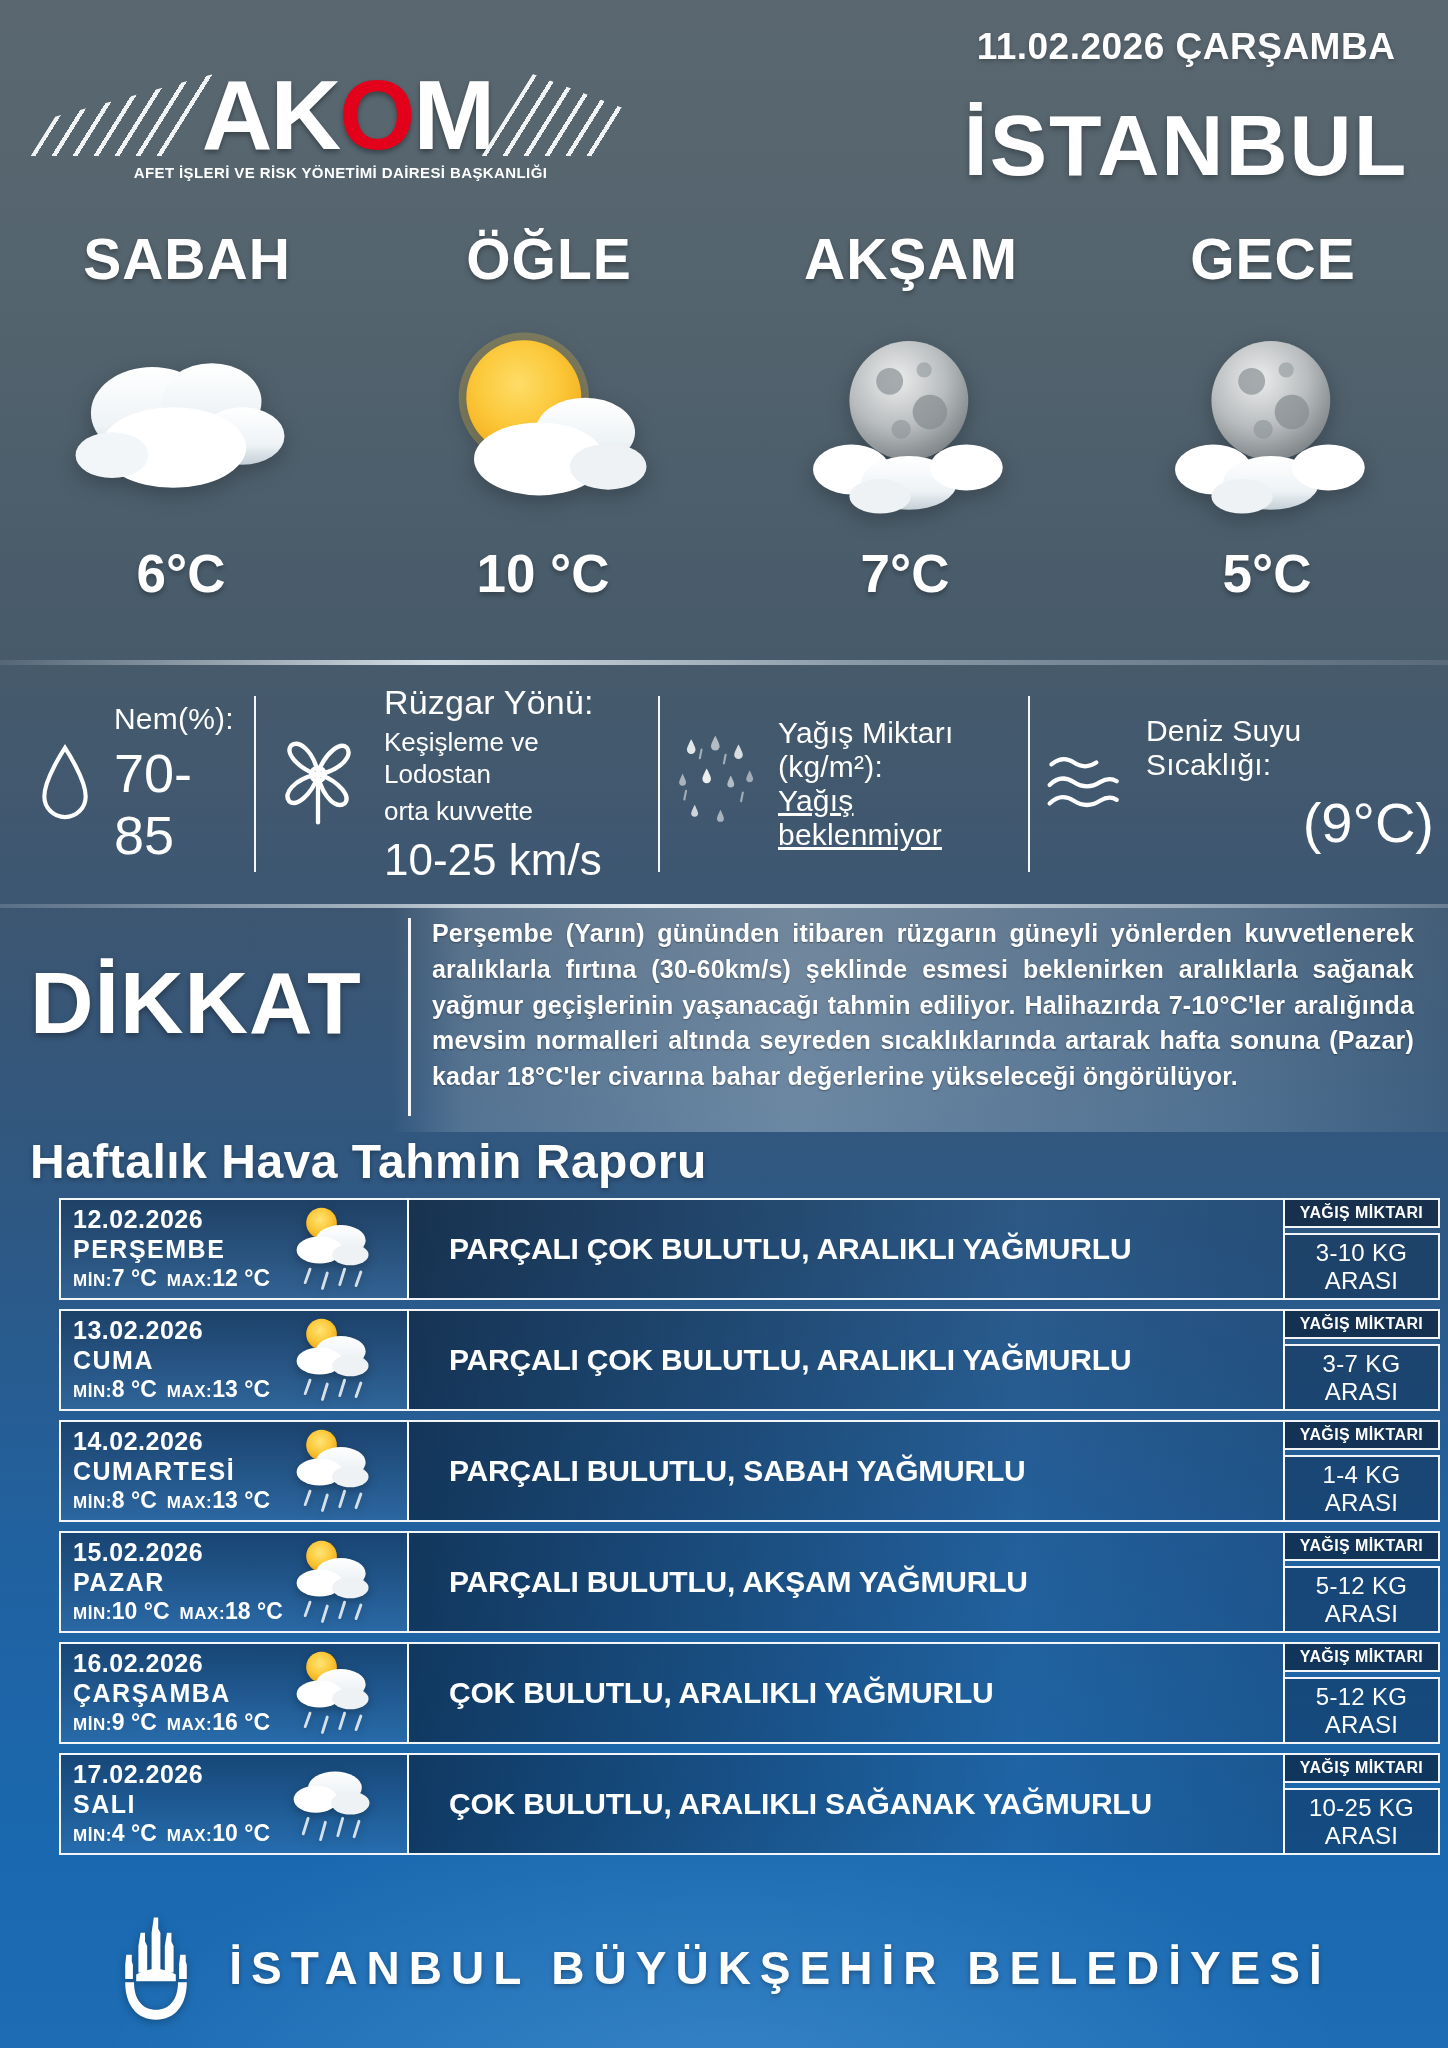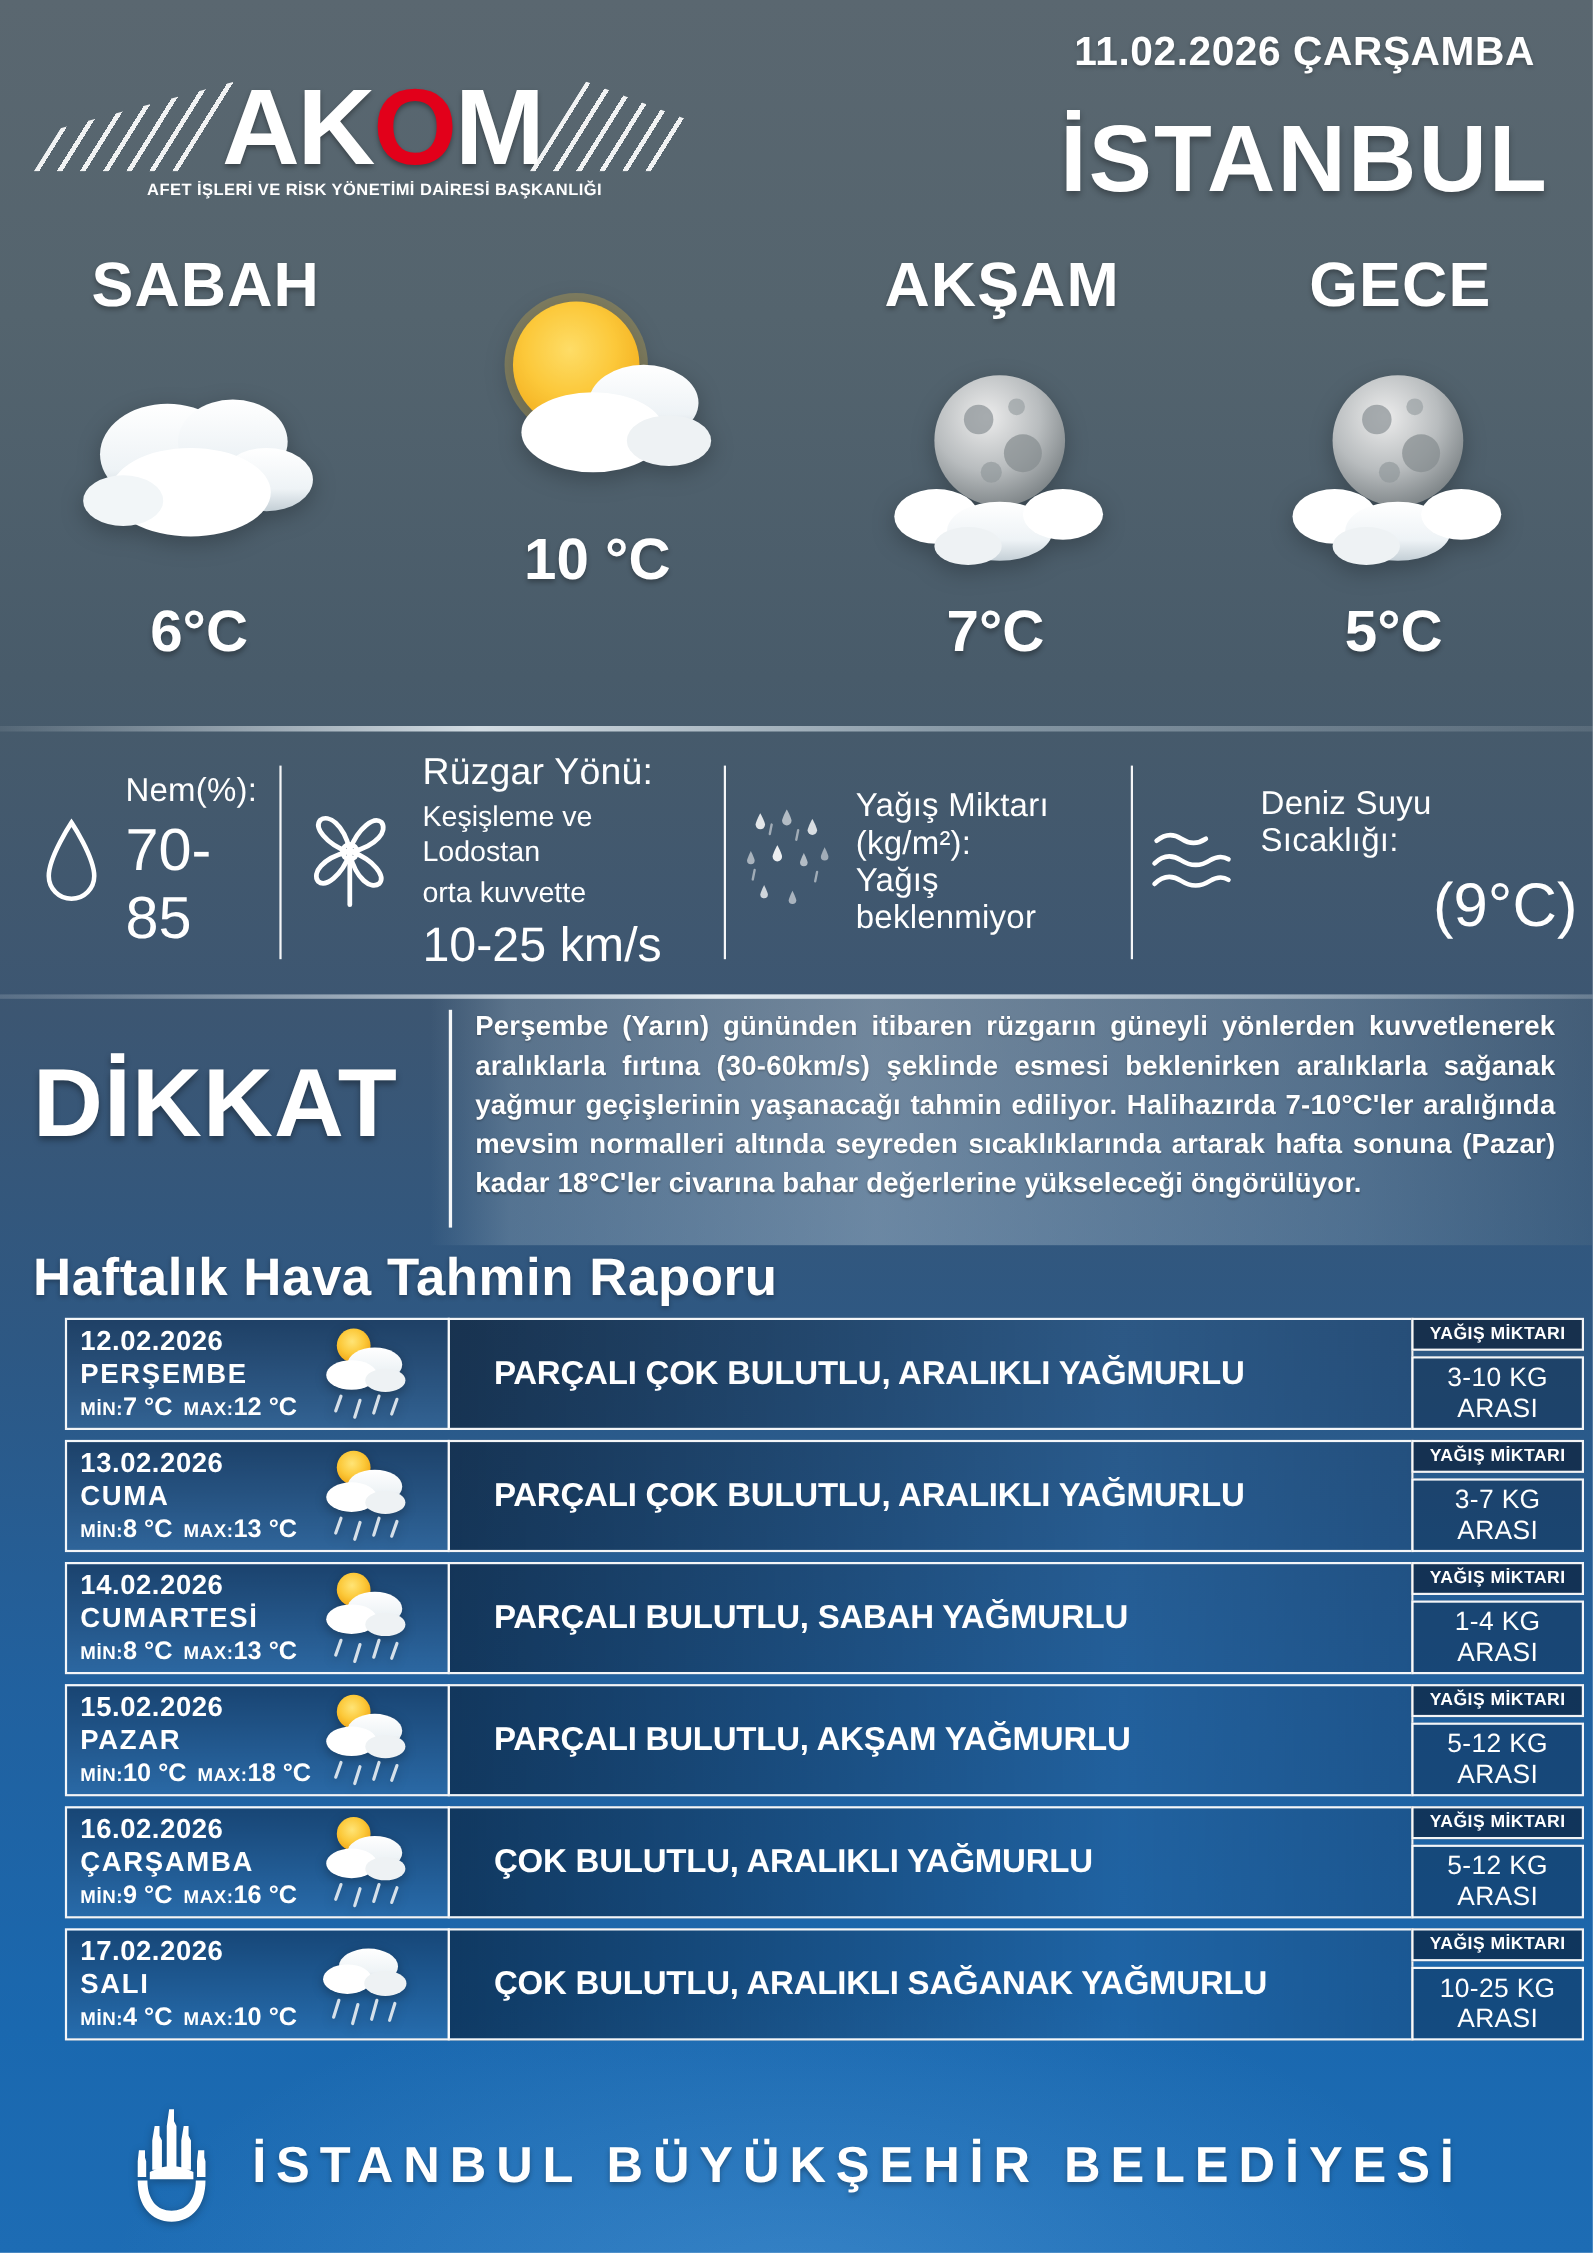--- a/index.html
+++ b/index.html
@@ -43,21 +43,21 @@
   .m1{width:254px;padding-left:34px;}
   .m2{width:402px;}
   .m3{width:368px;}
   .m4{flex:1;}
   .m-div{width:2px;height:176px;margin-top:8px;background:rgba(255,255,255,.95);}
   .m-icon{flex:none;}
   .m-label{font-size:30px;font-weight:400;letter-spacing:.2px;}
   .m-big{font-size:54px;font-weight:400;margin-top:6px;}
   .m-mid{font-size:44px;font-weight:400;margin-top:8px;}
   .m-small{font-size:26px;font-weight:400;line-height:1.25;margin-top:4px;}
-  .m-gap{}
+  .m-gap{text-decoration:underline;}
   .m4 .m-mid{text-align:right;font-size:56px;}
 
   
   .warning{position:absolute;top:904px;left:0;width:100%;height:228px;
     background:linear-gradient(90deg,rgba(30,45,60,.0) 0%,rgba(30,45,60,.0) 27%,rgba(160,180,195,.30) 32%,rgba(200,214,224,.38) 55%,rgba(140,165,185,.32) 85%,rgba(90,115,135,.25) 100%);}
   .warning::before{content:"";position:absolute;top:0;left:0;width:100%;height:4px;
     background:linear-gradient(90deg,rgba(255,255,255,.15),rgba(240,246,250,.9) 45%,rgba(255,255,255,.2));}
   .w-title{position:absolute;left:30px;top:48px;font-size:88px;font-weight:900;letter-spacing:1px;text-shadow:0 3px 6px rgba(0,0,0,.35);}
   .w-div{position:absolute;left:408px;top:14px;width:3px;height:198px;background:rgba(255,255,255,.95);}
   .w-text{position:absolute;left:432px;right:34px;top:12px;margin:0;font-size:25px;font-weight:700;
@@ -239,20 +239,21 @@
 
   <section class="periods">
     <div class="period">
       <div class="p-label">SABAH</div>
       <svg class="p-icon">
           <use href="#sym-cloud-big"></use>
         </svg>
       <div class="p-temp">6°C</div>
     </div>
     <div class="period">
+      <div class="p-label">ÖĞLE</div>
       <svg class="p-icon">
           <use href="#sym-sun-cloud"></use>
         </svg>
       <div class="p-temp">10 °C</div>
     </div>
     <div class="period">
       <div class="p-label">AKŞAM</div>
       <svg class="p-icon">
           <use href="#sym-moon-cloud"></use>
         </svg>

